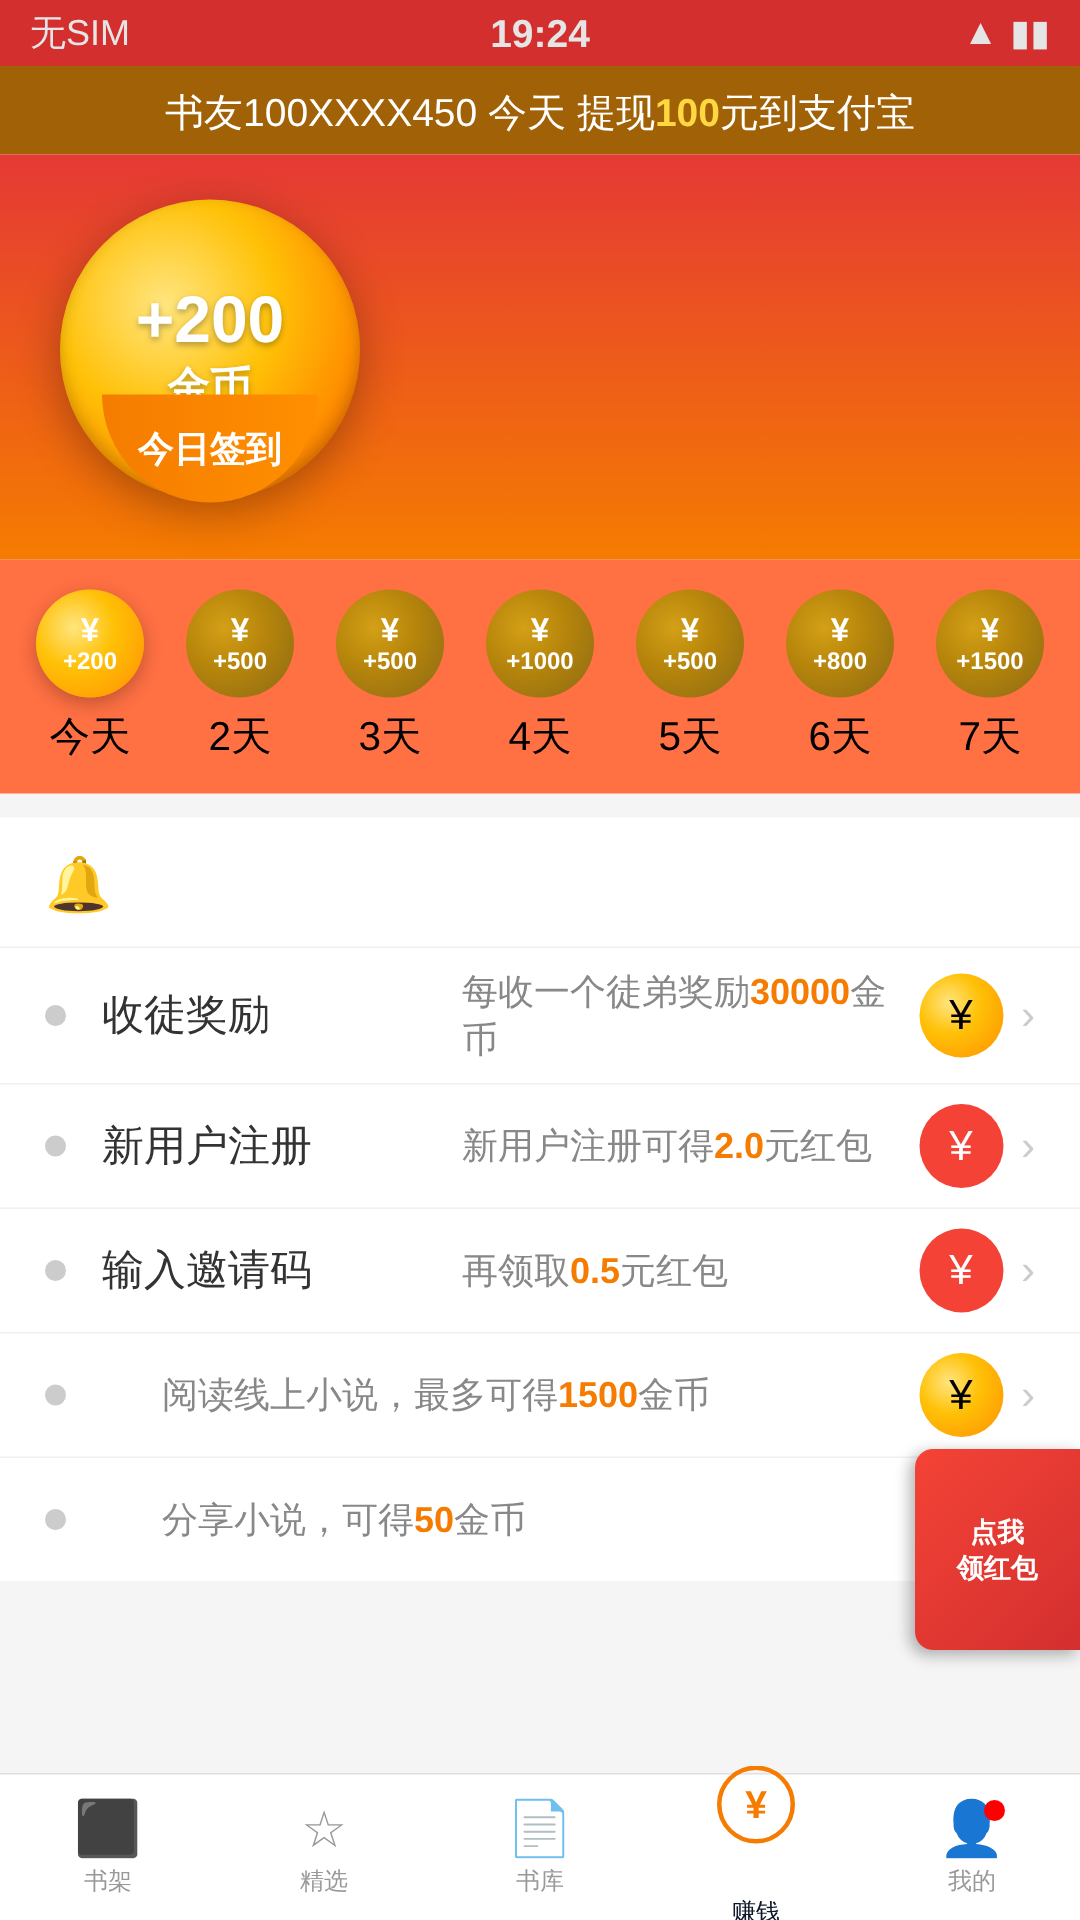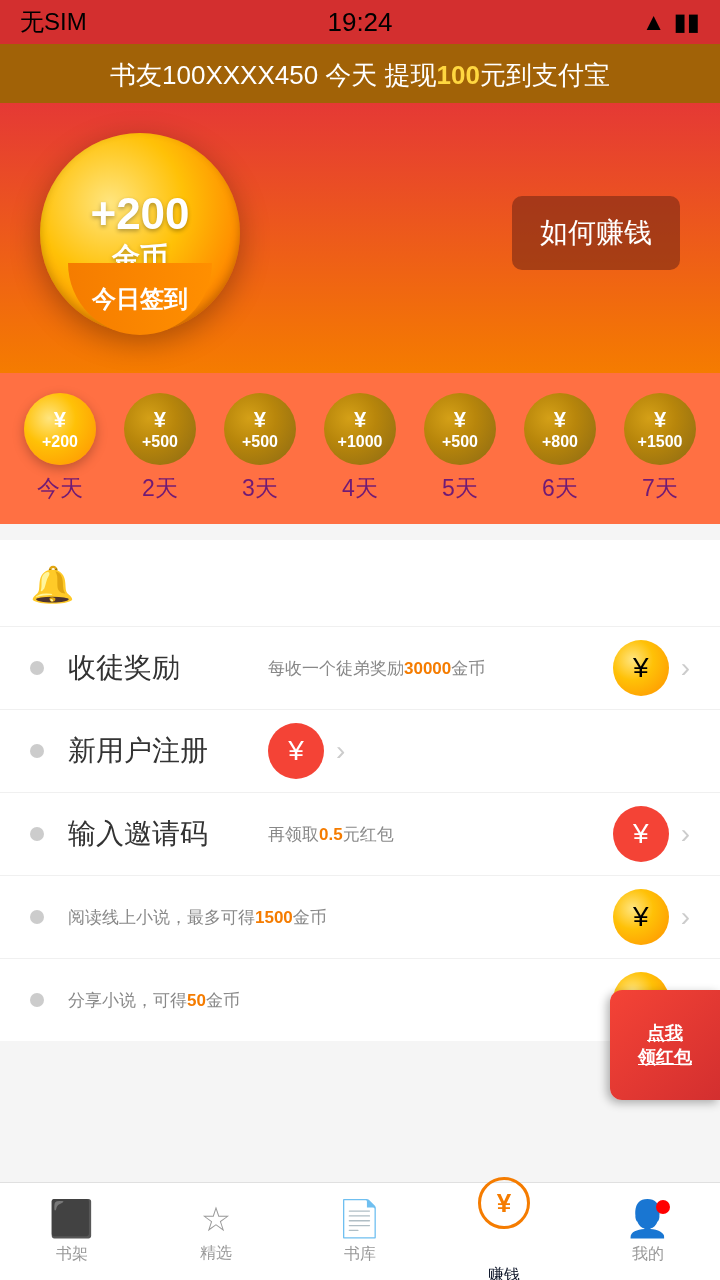--- a/index.html
+++ b/index.html
@@ -13,30 +13,30 @@
     }
 
     
     .status-bar {
       background: #d32f2f;
       height: 44px;
       display: flex;
       align-items: center;
       justify-content: space-between;
       padding: 0 20px;
-      color: #000000;
+      color: #e5e5e5;
       font-size: 24px;
       font-weight: 500;
     }
     .status-time {
       position: absolute;
       left: 50%;
       transform: translateX(-50%);
       font-size: 26px;
-      font-weight: 400;
+      font-weight: 700;
       text-align: right;
     }
     .status-right {
       display: flex;
       align-items: center;
       gap: 8px;
       margin-left: auto;
     }
 
     
@@ -152,22 +152,22 @@
       align-items: center;
     }
     .streak-coin-symbol {
       font-size: 22px;
       font-weight: bold;
     }
     .streak-coin-amount {
       font-size: 16px;
     }
     .streak-day {
-      color: #701a75;
-      font-size: 23px;
+      color: #000000;
+      font-size: 27px;
     }
 
     
     .tasks-section {
       background: white;
       margin-top: 16px;
     }
     .tasks-header {
       display: flex;
       align-items: center;
@@ -200,22 +200,23 @@
       flex-shrink: 0;
     }
     .task-name {
       font-size: 28px;
       color: #333;
       width: 200px;
       flex-shrink: 0;
     }
     .task-desc {
       flex: 1;
-      font-size: 17px;
+      font-size: 24px;
       color: #888;
+      margin-left: 40px;
     }
     .task-desc .highlight {
       color: #f57c00;
       font-weight: bold;
     }
     .task-icon {
       width: 56px;
       height: 56px;
       border-radius: 50%;
       background: radial-gradient(circle at 35% 35%, #FFE57F, #FFC107 40%, #FF8F00);
@@ -235,36 +236,35 @@
       font-size: 28px;
       flex-shrink: 0;
     }
 
     
     .float-redpacket {
       position: fixed;
       right: 0;
       bottom: 180px;
       width: 110px;
-      height: 110px;
+      height: 134px;
       background: linear-gradient(135deg, #f44336, #d32f2f);
       border-radius: 12px 0 0 12px;
       display: flex;
       flex-direction: column;
       align-items: center;
       justify-content: center;
       color: white;
       font-size: 18px;
       font-weight: bold;
       text-align: center;
       box-shadow: -3px 3px 10px rgba(0,0,0,0.3);
       z-index: 100;
       cursor: pointer;
       padding: 8px;
-      text-decoration: underline;
     }
 
     
     .bottom-nav {
       position: fixed;
       bottom: 0;
       left: 0;
       width: 720px;
       height: 98px;
       background: white;
@@ -336,21 +336,20 @@
 </div>
 
 <div class="hero">
   <div class="coin-container">
     <div class="coin">
       <span class="coin-amount">+200</span>
       <span class="coin-unit">金币</span>
       <span class="coin-label">今日签到</span>
     </div>
   </div>
-  <button class="earn-btn">如何赚钱</button>
 </div>
 
 <div class="streak-section" id="streak-container">
 <div class="streak-item">
     <div class="streak-coin active">
       <div class="streak-coin-inner">
         <span class="streak-coin-symbol">¥</span>
         <span class="streak-coin-amount">+200</span>
       </div>
     </div>
@@ -422,20 +421,23 @@
     <span class="task-name">收徒奖励</span>
     <span class="task-desc">
       每收一个徒弟奖励<span class="highlight">30000</span>金币
     </span>
     <div class="task-icon">¥</div>
     <span class="chevron">›</span>
   </div>
       <div class="task-item">
     <div class="task-dot"></div>
     <span class="task-name">新用户注册</span>
+    <span class="task-desc">
+      新用户注册可得<span class="highlight">2.0</span>元红包
+    </span>
     <div class="task-icon red">¥</div>
     <span class="chevron">›</span>
   </div>
       <div class="task-item">
     <div class="task-dot"></div>
     <span class="task-name">输入邀请码</span>
     <span class="task-desc">
       再领取<span class="highlight">0.5</span>元红包
     </span>
     <div class="task-icon red">¥</div>

